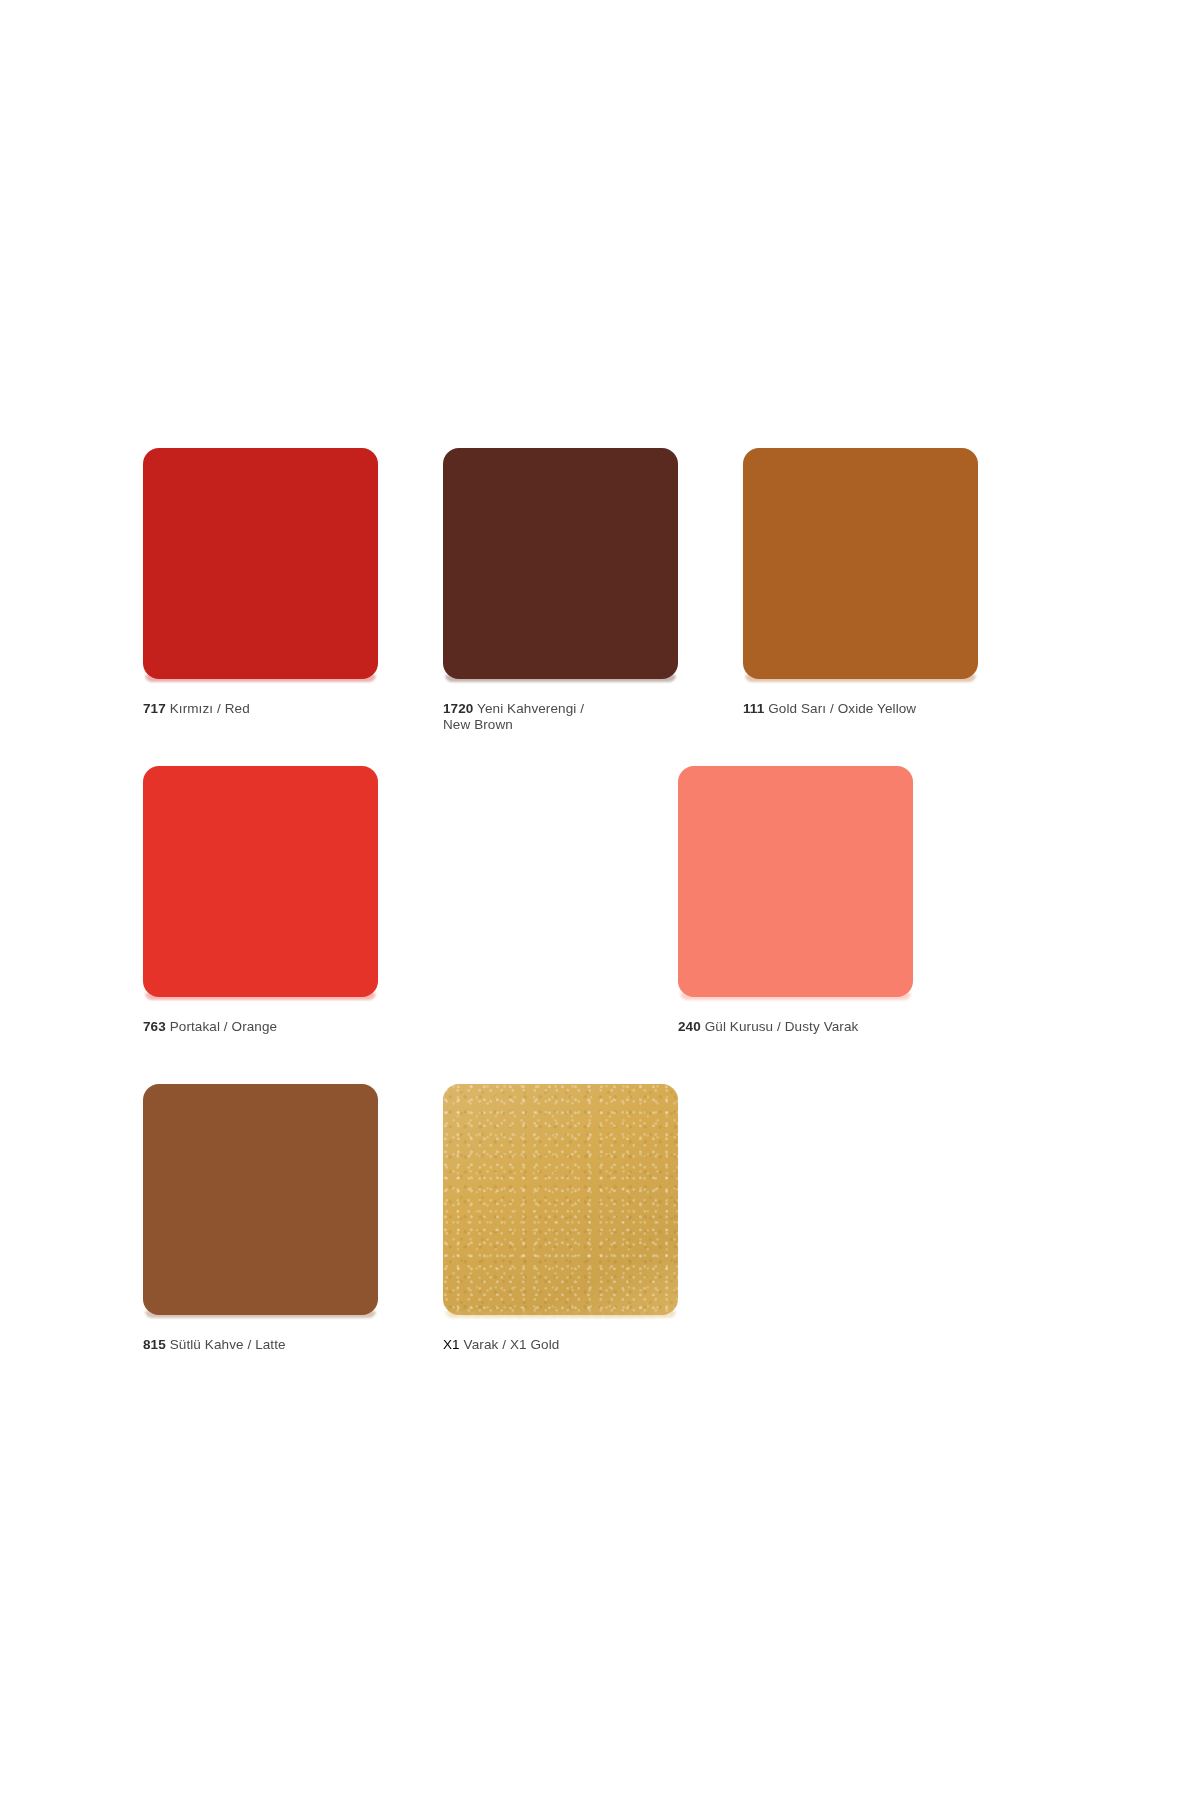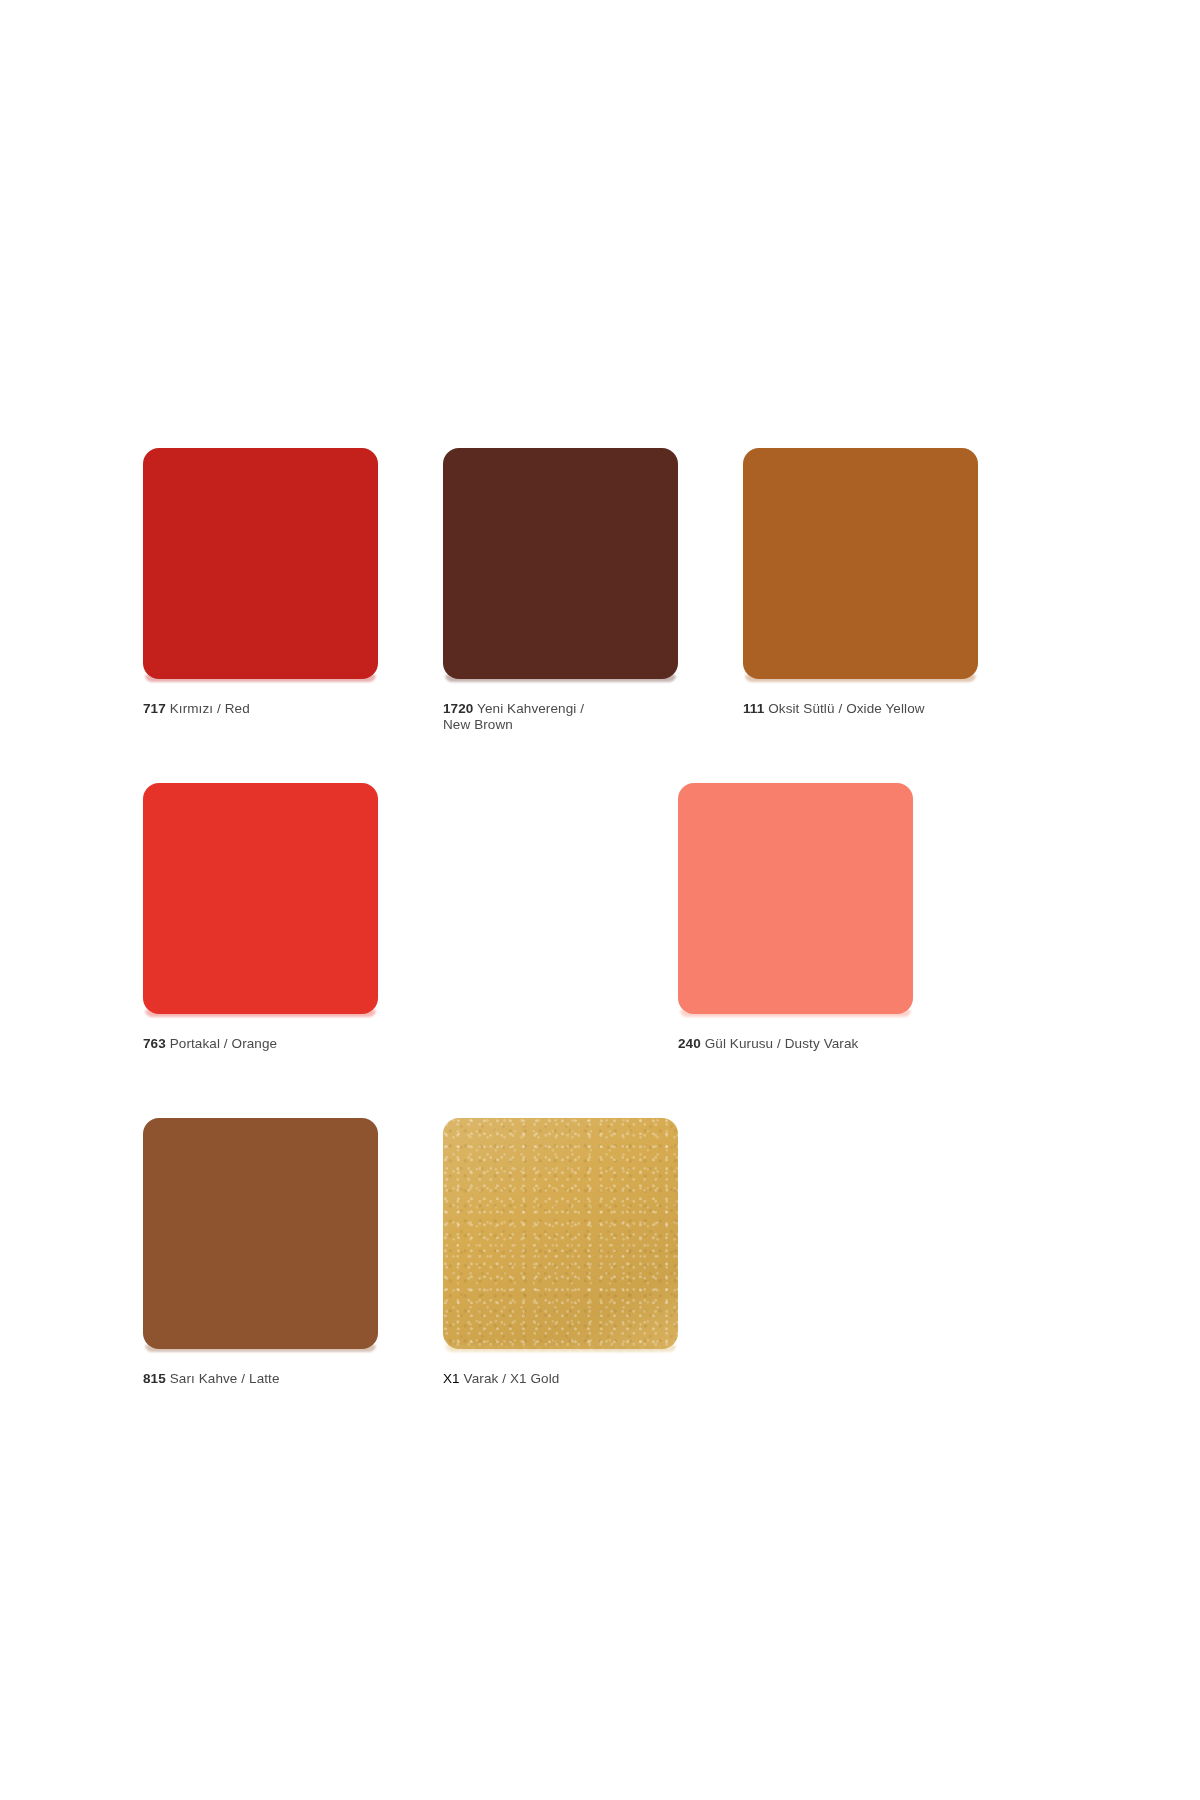--- a/index.html
+++ b/index.html
@@ -102,62 +102,62 @@
 
   .swatch-name {
     font-weight: normal;
     color: #4a4a4a;
   }
 </style>
 </head>
 <body>
 
 <div id="swatch-sheet">
-  <div id="swatch-grid" style="row-gap: 50px;">
+  <div id="swatch-grid" style="row-gap: 33px;">
       <div class="swatch-cell">
         <div class="swatch-chip-wrap">
           <div class="swatch-chip" title="#C4201C" style="background-color: rgb(196, 32, 28);"></div>
         </div>
         <div class="swatch-caption"><span class="swatch-code">717</span> <span class="swatch-name">Kırmızı / Red</span></div>
       </div>
       <div class="grid-spacer"></div>
       <div class="swatch-cell">
         <div class="swatch-chip-wrap">
           <div class="swatch-chip" title="#5A2A20" style="background-color: rgb(90, 42, 32);"></div>
         </div>
         <div class="swatch-caption"><span class="swatch-code">1720</span> <span class="swatch-name">Yeni Kahverengi /
 New Brown</span></div>
       </div>
       <div class="grid-spacer"></div>
       <div class="swatch-cell">
         <div class="swatch-chip-wrap">
           <div class="swatch-chip" title="#AC6124" style="background-color: rgb(172, 97, 36);"></div>
         </div>
-        <div class="swatch-caption"><span class="swatch-code">111</span> <span class="swatch-name">Oksit Sütlü / Oxide Yellow</span></div>
+        <div class="swatch-caption"><span class="swatch-code">111</span> <span class="swatch-name">Gold Sarı / Oxide Yellow</span></div>
       </div>
       <div class="swatch-cell">
         <div class="swatch-chip-wrap">
           <div class="swatch-chip" title="#E6332A" style="background-color: rgb(230, 51, 42);"></div>
         </div>
         <div class="swatch-caption"><span class="swatch-code">763</span> <span class="swatch-name">Portakal / Orange</span></div>
       </div>
       <div class="grid-spacer"></div>
       <div class="grid-spacer"></div>
       <div class="swatch-cell">
         <div class="swatch-chip-wrap">
           <div class="swatch-chip" title="#F87F6B" style="background-color: rgb(248, 127, 107);"></div>
         </div>
         <div class="swatch-caption"><span class="swatch-code">240</span> <span class="swatch-name">Gül Kurusu / Dusty Varak</span></div>
       </div>
       <div class="grid-spacer"></div>
       <div class="swatch-cell">
         <div class="swatch-chip-wrap">
           <div class="swatch-chip" title="#8E5430" style="background-color: rgb(142, 84, 48);"></div>
         </div>
-        <div class="swatch-caption"><span class="swatch-code">815</span> <span class="swatch-name">Sarı Kahve / Latte</span></div>
+        <div class="swatch-caption"><span class="swatch-code">815</span> <span class="swatch-name">Sütlü Kahve / Latte</span></div>
       </div>
       <div class="grid-spacer"></div>
       <div class="swatch-cell">
         <div class="swatch-chip-wrap">
           <div class="swatch-chip metallic" title="#D6AB51" style="background-color: rgb(214, 171, 81);"></div>
         </div>
         <div class="swatch-caption"><span class="swatch-code" style="font-weight: normal; color: #000000;">X1</span> <span class="swatch-name">Varak / X1 Gold</span></div>
       </div>
     </div>
 </div>

